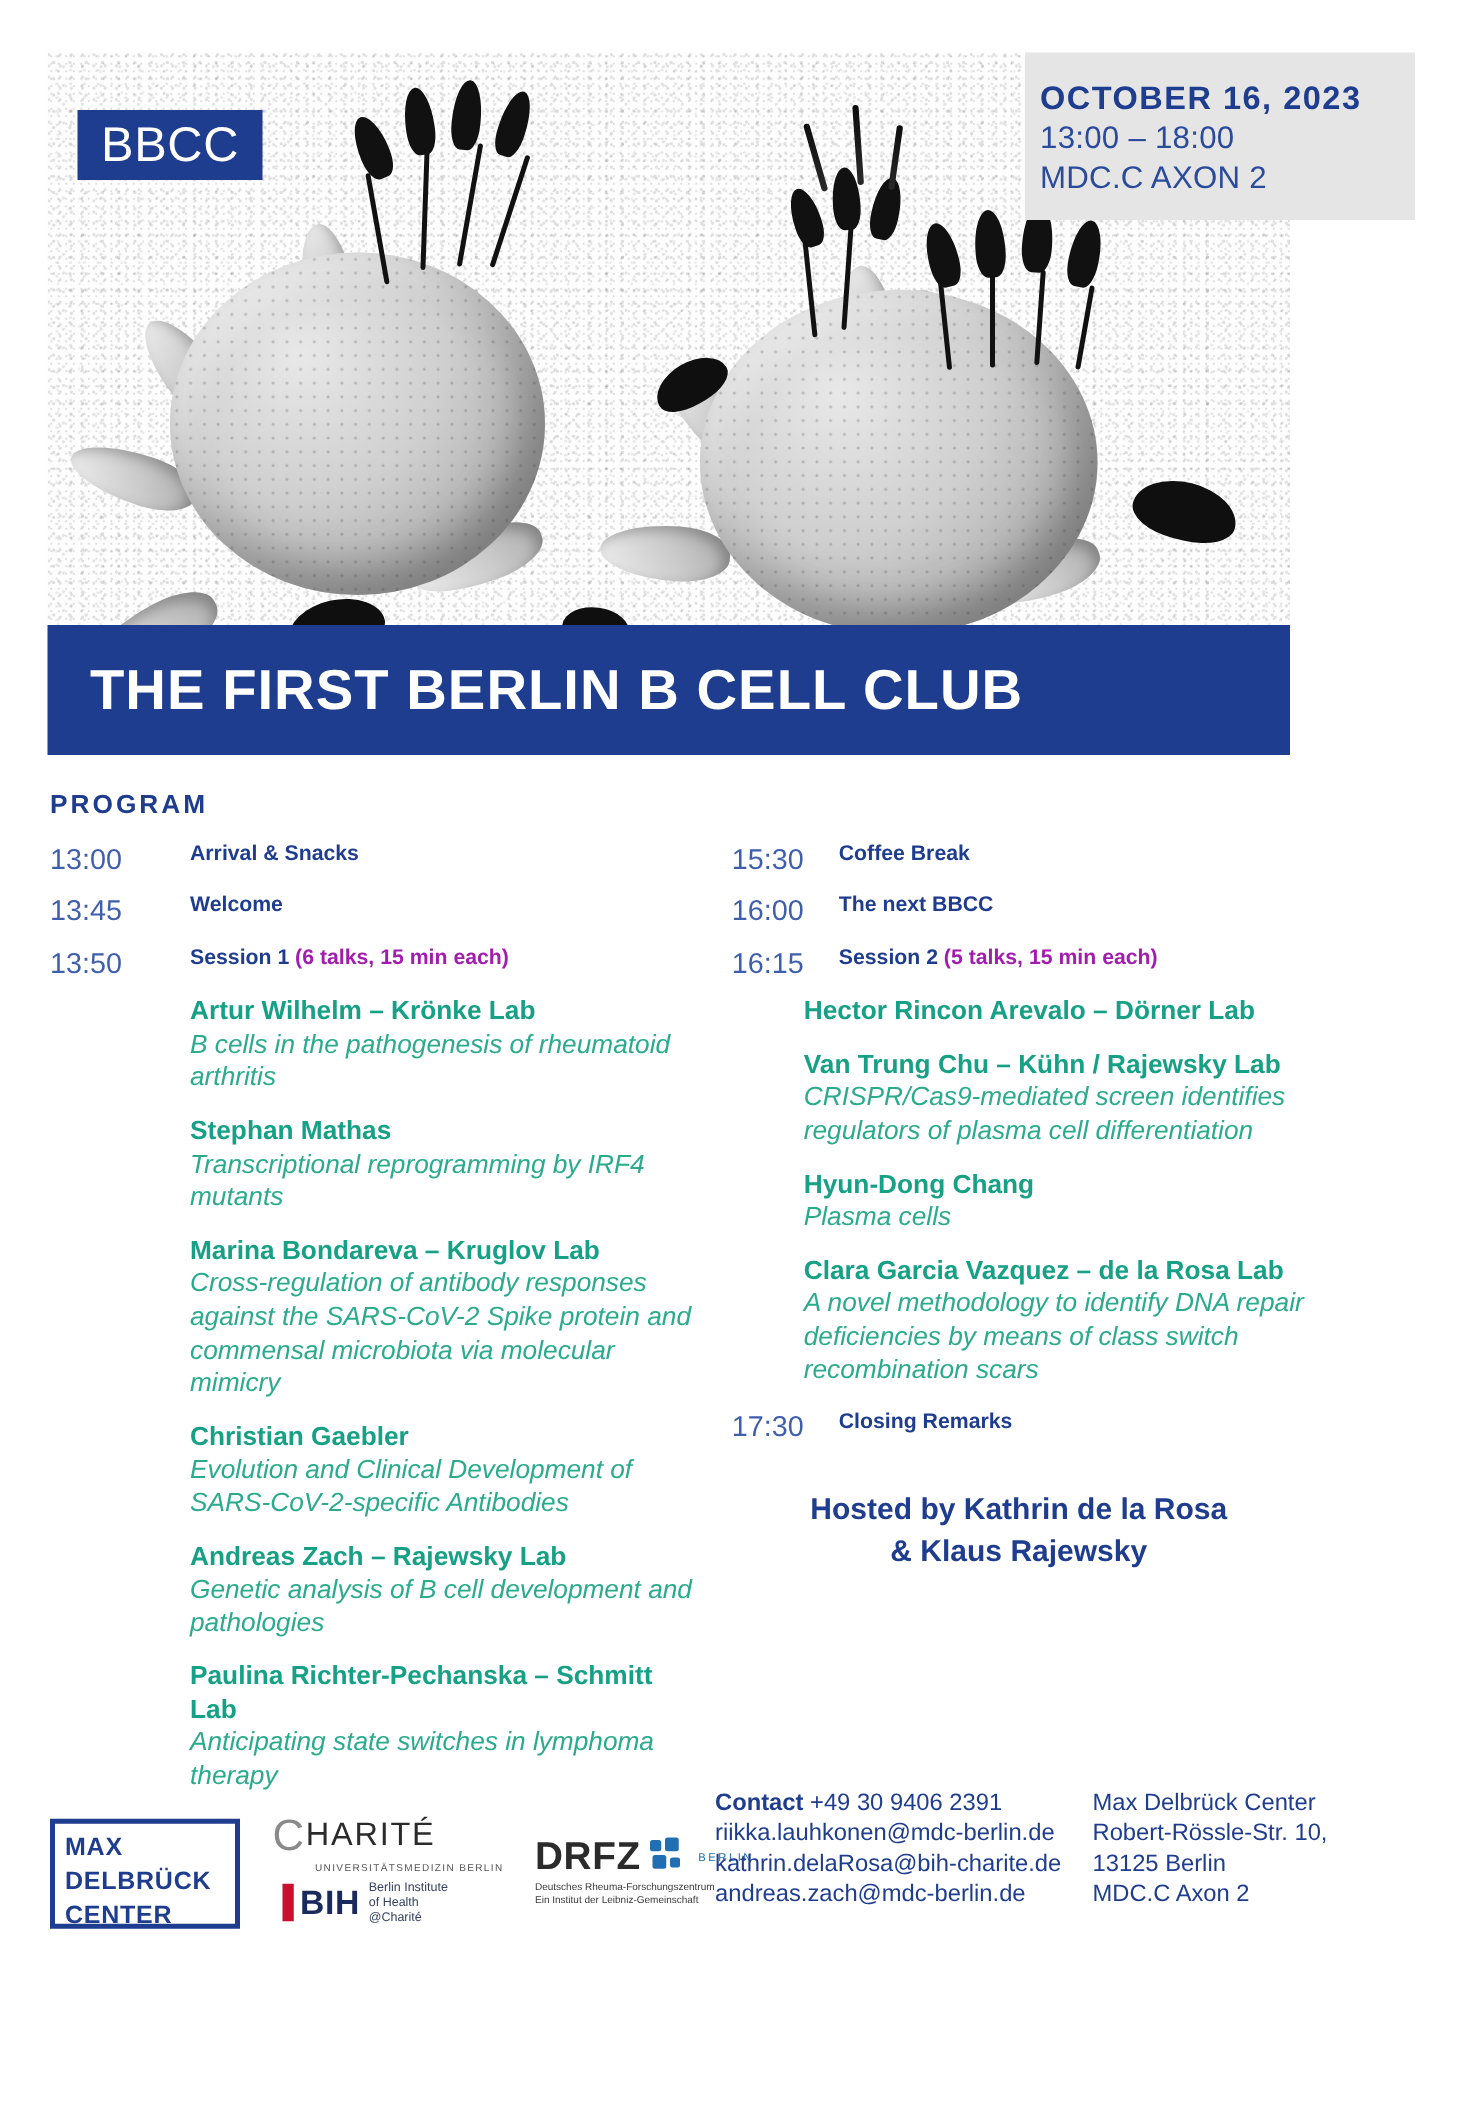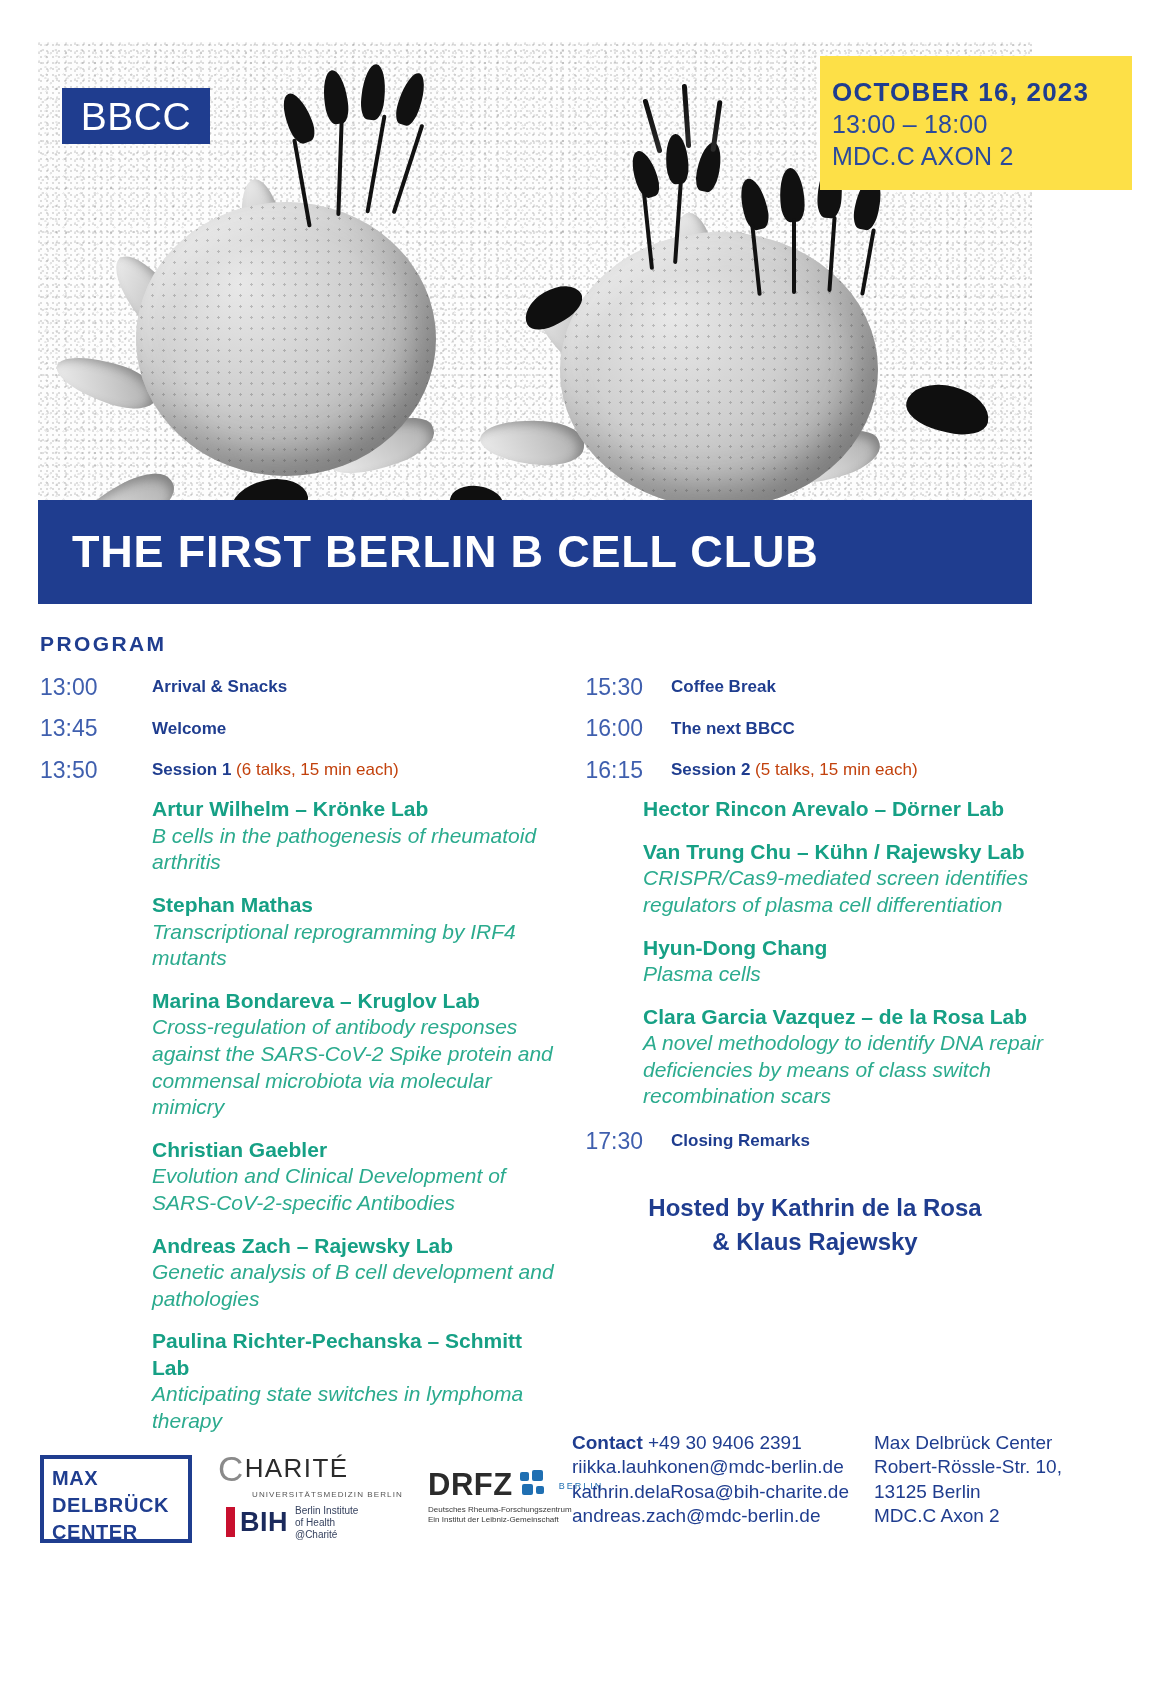--- a/index.html
+++ b/index.html
@@ -100,24 +100,24 @@
   .darkblob {
     position: absolute;
     background: #0f0f0f;
     border-radius: 50% 50% 45% 45% / 58% 58% 42% 42%;
   }
 
   
   .datebox {
     position: absolute;
     right: 38px;
-    top: 56px;
+    top: 42px;
     width: 312px;
     height: 134px;
-    background: #fde047;
+    background: #e5e5e5;
     padding: 22px 0 0 12px;
     box-sizing: border-box;
   }
   .date-main {
     font-size: 26px;
     font-weight: bold;
     letter-spacing: 1.2px;
     color: #1f3d8f;
     line-height: 1.15;
   }
@@ -186,21 +186,21 @@
   }
   .col {
     position: absolute;
     top: 0;
   }
   .col-left  { left: 40px;  width: 520px; }
   .col-right { left: 535px; width: 520px; }
 
   .row {
     display: flex;
-    align-items: center;
+    align-items: flex-start;
     margin-bottom: 11px;
   }
   .time {
     width: 112px;
     flex: 0 0 112px;
     font-size: 23px;
     color: #3f5fae;
     font-weight: 400;
     line-height: 1.28;
     padding-top: 1px;
@@ -212,22 +212,22 @@
     padding-right: 28px;
   }
   .slot {
     flex: 1;
     font-size: 17px;
     font-weight: bold;
     color: #1f3d8f;
     line-height: 1.28;
   }
   .slot .paren {
-    font-weight: 400;
-    color: #c2410c;
+    font-weight: 700;
+    color: #a21caf;
   }
 
   .talks {
     margin-left: 112px;
     margin-top: 7px;
   }
   .talks.right-talks { margin-left: 108px; }
 
   .talk { margin-bottom: 16px; }
   .talk-speaker {

